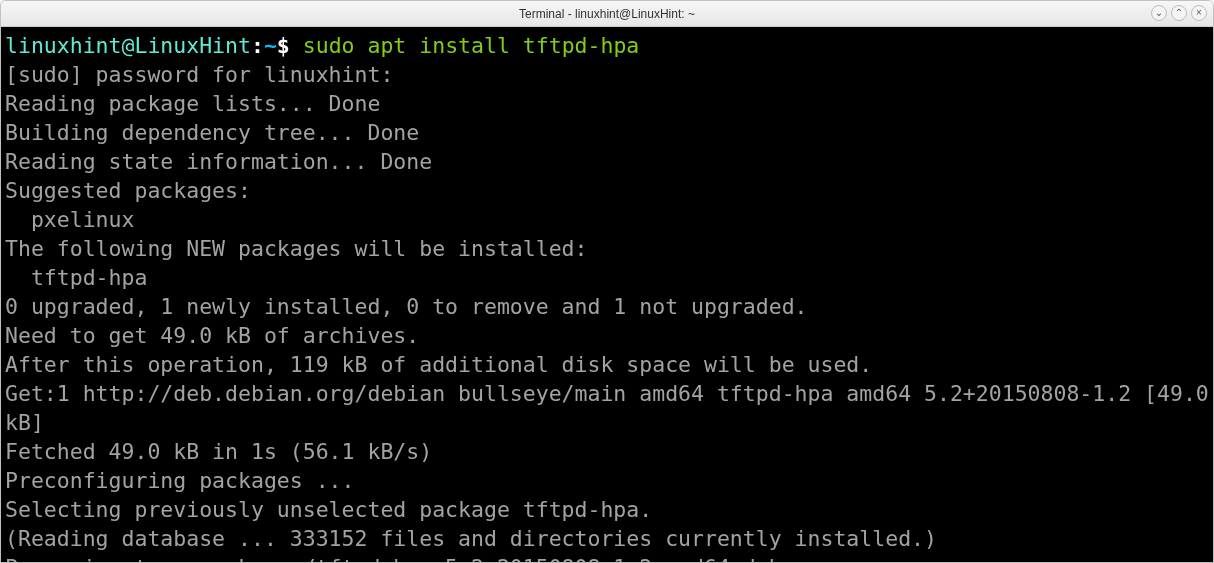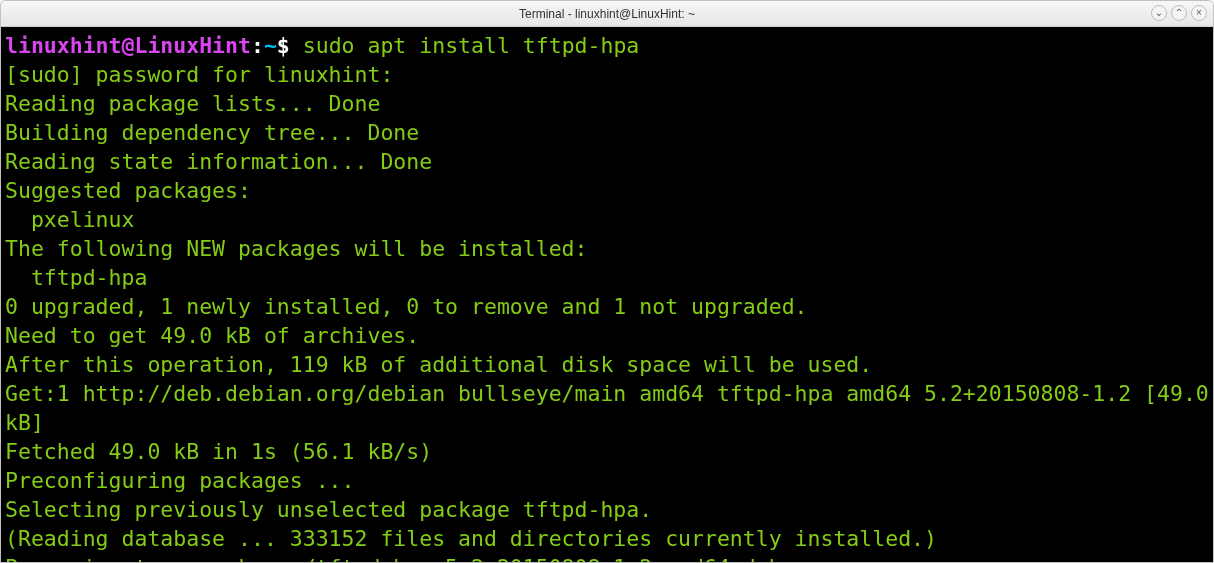--- a/index.html
+++ b/index.html
@@ -58,26 +58,26 @@
       flex: 1;
       padding: 4px 4px 4px 4px;
       font-family: "DejaVu Sans Mono","Liberation Mono","Courier New",monospace;
       font-size: 21.5px;
       line-height: 1.35;
       color: #8efc8e;
       overflow: hidden;
       white-space: pre-wrap;
       word-break: break-all;
     }
-    .prompt-user { color: #d946ef; font-weight: bold; }
+    .prompt-user { color: #5eead4; font-weight: normal; }
     .prompt-colon { color: #ffffff; font-weight: bold; }
     .prompt-path { color: #00bfff; font-weight: bold; }
     .prompt-dollar { color: #ffffff; font-weight: bold; }
     .cmd { color: #84cc16; }
-    .line { color: #84cc16; }
+    .line { color: #a3a3a3; }
   </style>
 </head>
 <body>
 
 <div class="window">
   <div class="titlebar">
     <span class="titlebar-title">Terminal - linuxhint@LinuxHint: ~</span>
     <div class="window-controls">
       <div class="win-btn">
           <span>⌄</span>

